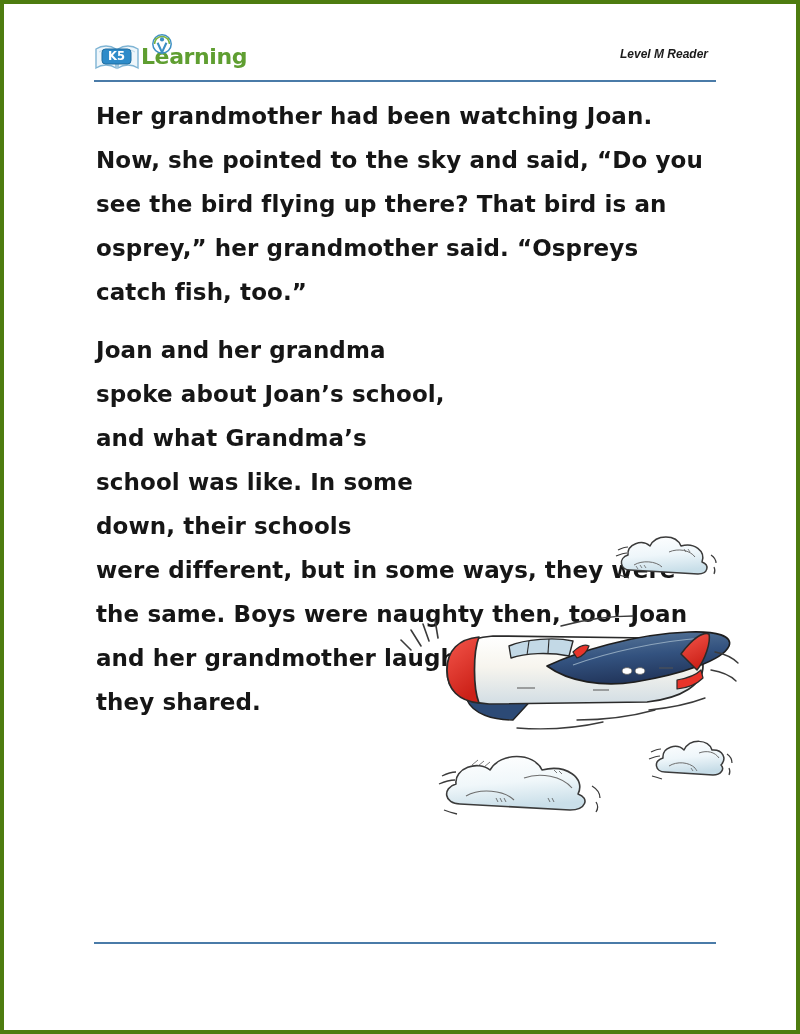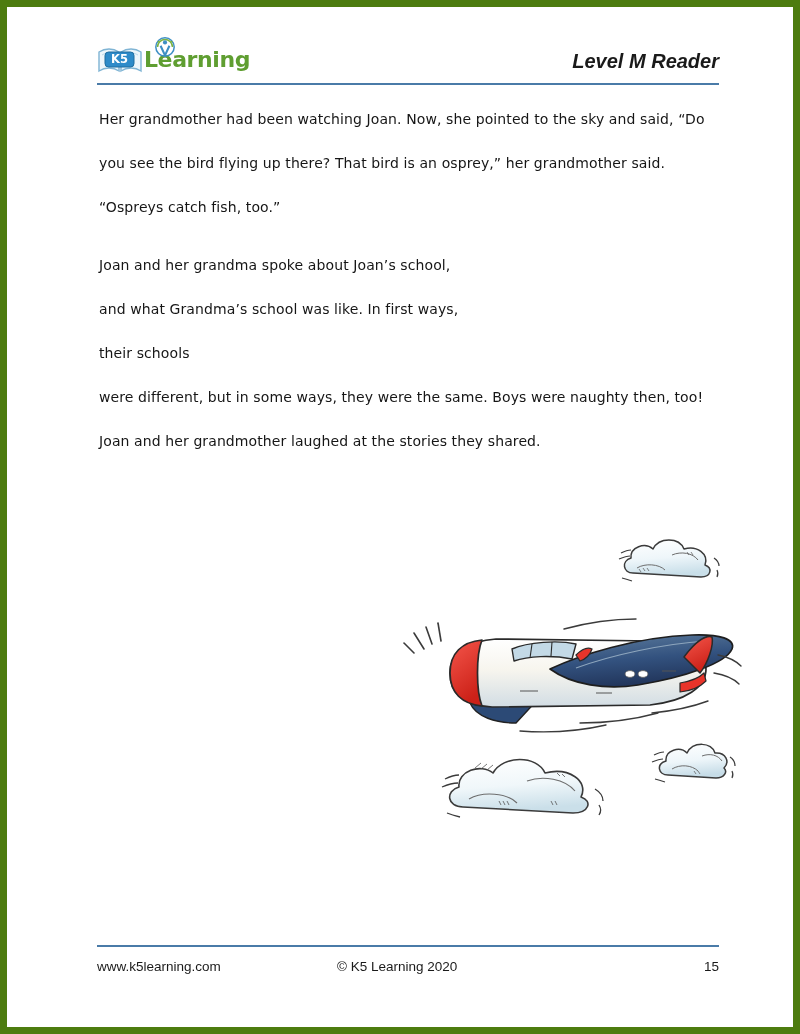--- a/index.html
+++ b/index.html
@@ -11,21 +11,21 @@
   body {
     font-family: "Liberation Sans", sans-serif;
   }
 
   .page {
     position: relative;
     width: 800px;
     height: 1034px;
     background: #ffffff;
     box-sizing: border-box;
-    border: 7px solid #4d7c0f;
+    border: 4px solid #4d7c0f;
     overflow: hidden;
   }
 
   
   .header {
     position: absolute;
     left: 90px;
     top: 38px;
     width: 622px;
     height: 42px;
@@ -59,26 +59,26 @@
     position: absolute;
     left: 57px;
     top: -9px;
     width: 22px;
     height: 22px;
     pointer-events: none;
   }
 
   .header-title {
     position: absolute;
-    right: 0;
+    right: 8px;
     top: 5px;
     font-family: "Liberation Sans", sans-serif;
     font-style: italic;
     font-weight: bold;
-    font-size: 20px;
+    font-size: 12px;
     color: #1a1a1a;
     white-space: nowrap;
   }
   .header-rule {
     position: absolute;
     left: 0;
     top: 38px;
     width: 622px;
     height: 2px;
     background: #4a7ba8;
@@ -86,26 +86,26 @@
 
   
   .content {
     position: absolute;
     left: 92px;
     top: 90px;
     width: 620px;
   }
   .para {
     font-family: "DejaVu Sans", "Liberation Sans", sans-serif;
-    font-size: 14px;
+    font-size: 23px;
     line-height: 44px;
     color: #161616;
     margin: 0 0 13px 0;
     letter-spacing: 0.1px;
-    font-weight: 400;
+    font-weight: 700;
   }
   .para.p1 { margin-bottom: 14px; }
   .para.p2 { margin-bottom: 14px; }
   .para.p3 { margin-bottom: 14px; width: 620px; }
   .para.p4 { margin-bottom: 0; }
 
   
   .p3 .shortline  { display: block; width: 470px; }
   .p4 .shortline  { display: block; width: 360px; }
 
@@ -179,21 +179,21 @@
 
   <div class="content">
 
     <p class="para p1">Her grandmother had been watching Joan. Now, she pointed to the sky and said, “Do you see the bird flying up there? That bird is an osprey,” her grandmother said. “Ospreys catch fish, too.”</p>
 
 
     <p class="para p3">
     </p>
 
     <p class="para p4">
-      <span class="shortline">Joan and her grandma spoke about Joan’s school, and what Grandma’s school was like. In first ways, their schools</span>
+      <span class="shortline">Joan and her grandma spoke about Joan’s school, and what Grandma’s school was like. In some down, their schools</span>
       <span>were different, but in some ways, they were the same.  Boys were naughty then, too! Joan and her grandmother laughed at the stories they shared.</span>
     </p>
   </div>
 
   <div class="art art-cloud-top">
     <svg viewBox="0 0 112 74" width="112" height="74" aria-hidden="true">
       <defs>
         <linearGradient id="cg1" x1="0" y1="0" x2="0.2" y2="1">
           <stop offset="0%" stop-color="#ffffff"></stop>
           <stop offset="55%" stop-color="#eef6fa"></stop>
@@ -337,19 +337,14 @@
         <path d="M88 32 C91 34,93 37,93 41"></path>
         <path d="M90 46 C91 48,91 51,90 53"></path>
       </g>
       <g stroke="#555" stroke-width="0.7" fill="none">
         <path d="M52 46 l2 3 M56 46 l2 3"></path>
       </g>
     </svg>
   </div>
 
   <div class="footer-rule"></div>
-  <div class="footer">
-    <span class="footer-left">www.k5learning.com</span>
-    <span class="footer-center">© K5 Learning 2020</span>
-    <span class="footer-right">15</span>
-  </div>
 
 </div>
 
 </body></html>

